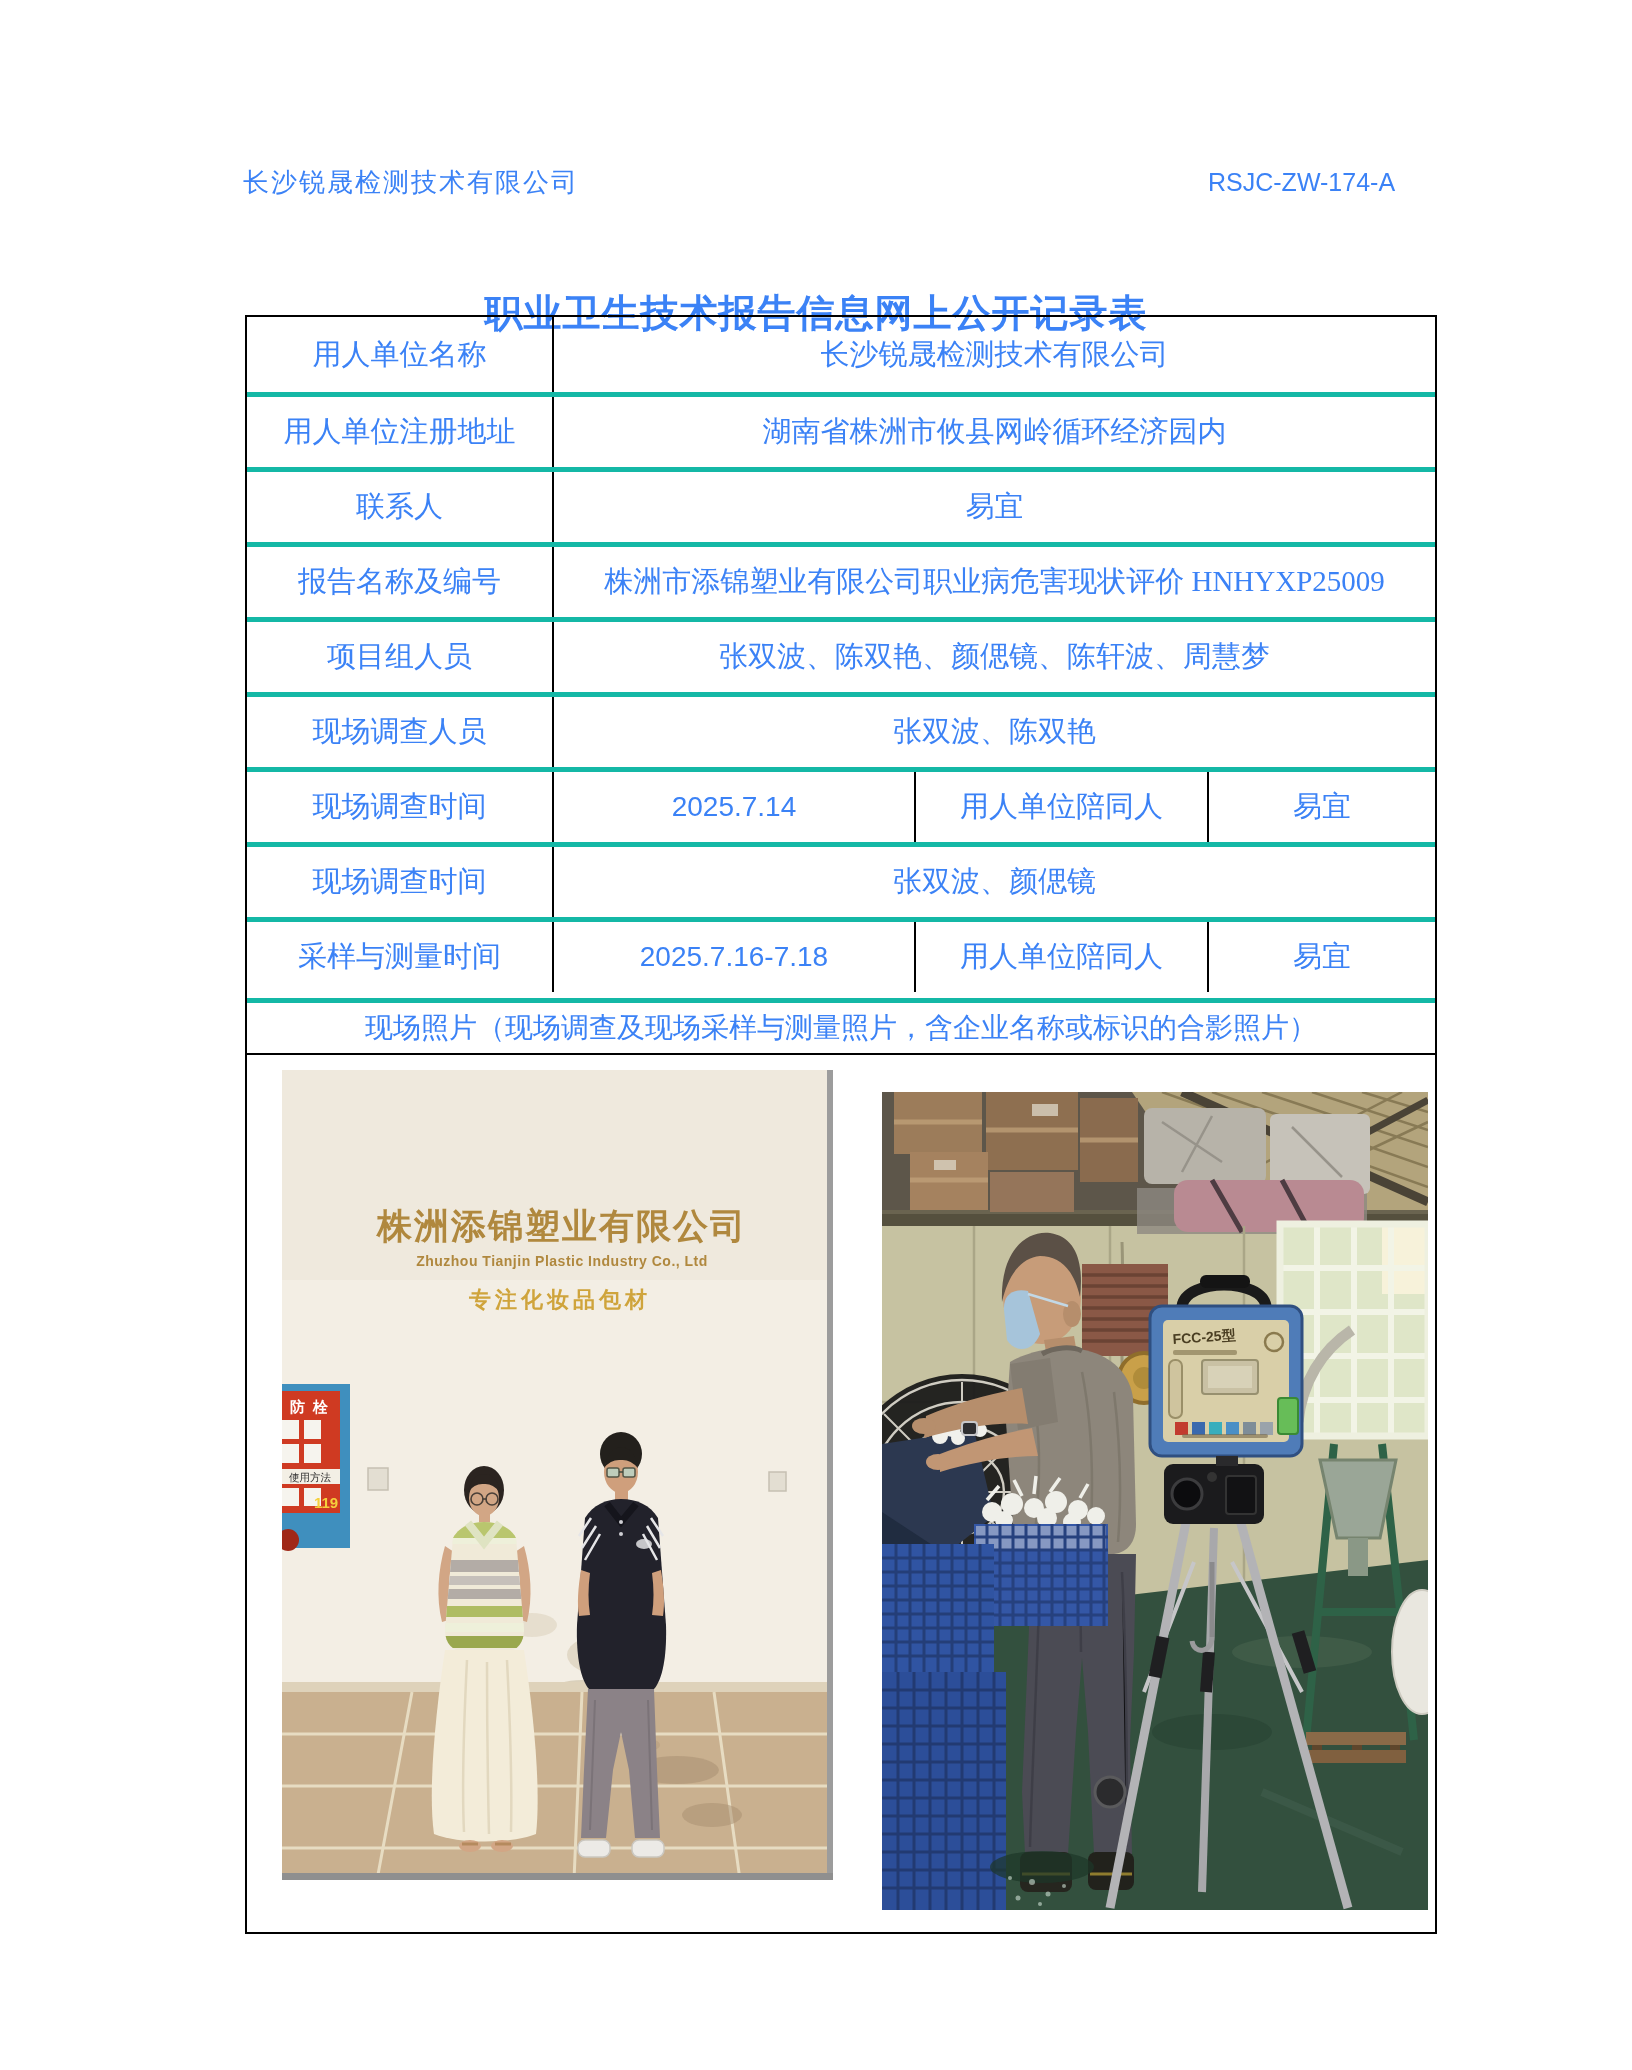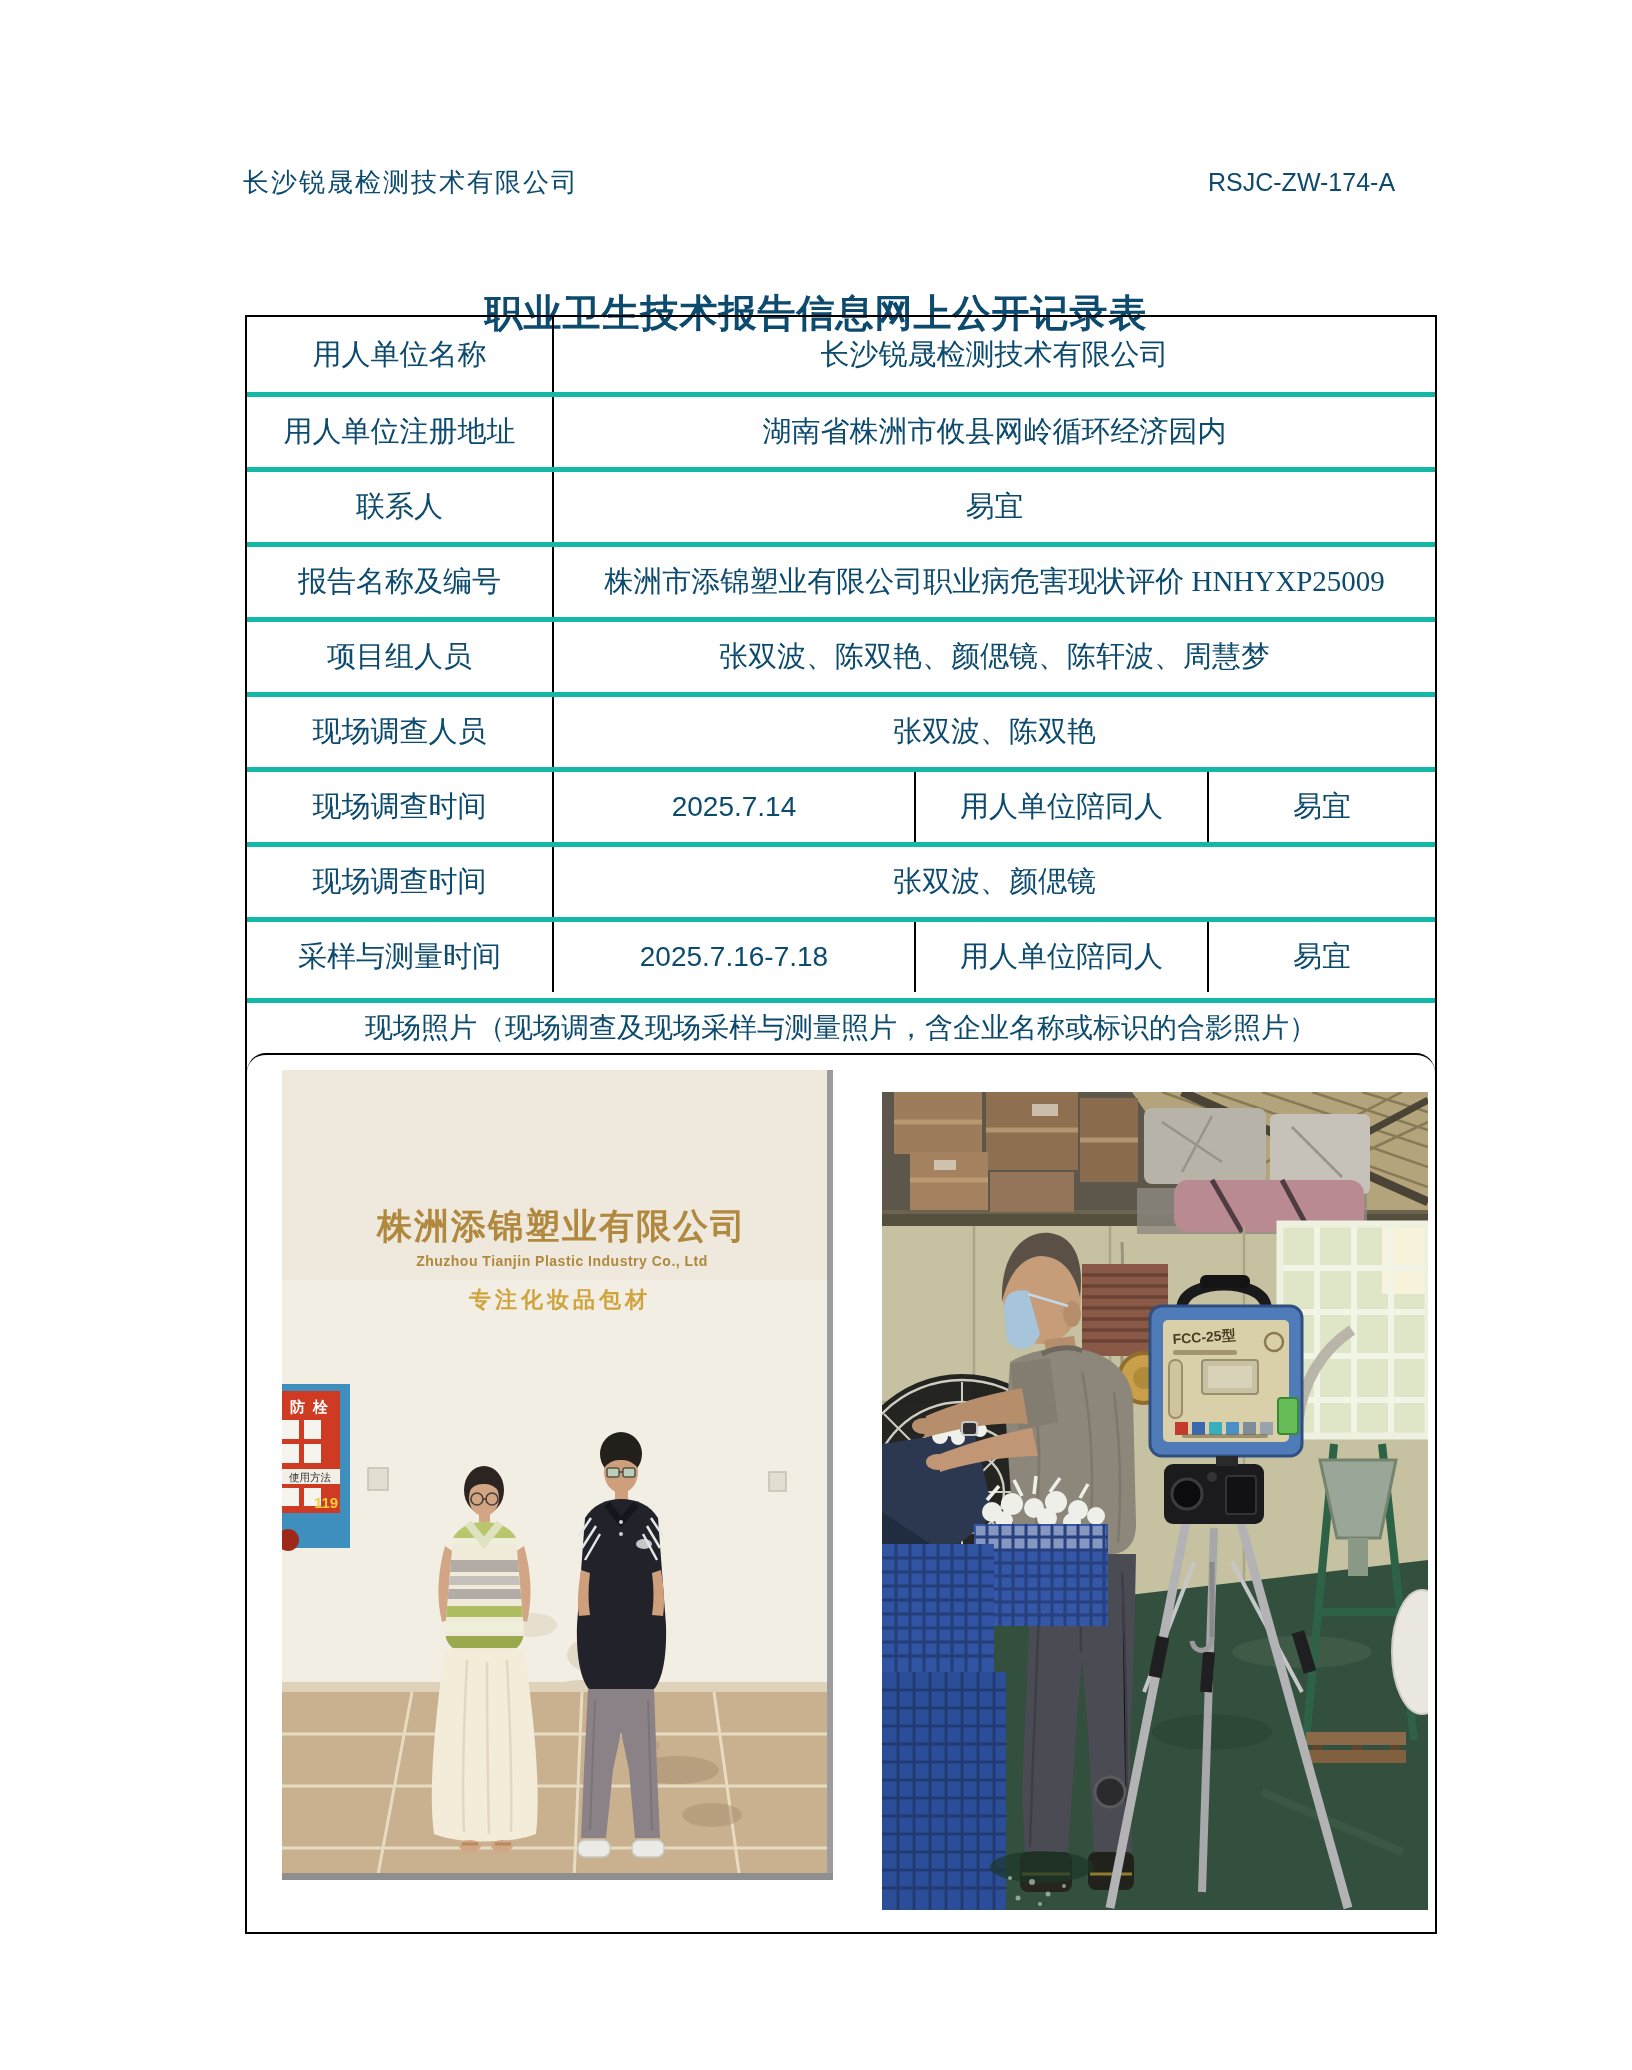--- a/index.html
+++ b/index.html
@@ -1,38 +1,38 @@
 <!DOCTYPE html>
 <html><head>
 <meta charset="utf-8">
 <style>
   html,body { margin:0; padding:0; background:#ffffff; }
   .page { position:relative; width:1632px; height:2070px; background:#fff; overflow:hidden;
-          font-family:"Liberation Serif","DejaVu Serif",serif; color:#0c4a6e; }
+          font-family:"Liberation Serif","DejaVu Serif",serif; color:#3b82f6; }
   .hdr-l { position:absolute; left:243px; top:165px; font-family:"Liberation Sans","DejaVu Sans",sans-serif;
            font-size:26px; letter-spacing:2px; }
   .hdr-r { position:absolute; left:1208px; top:168px; font-family:"Liberation Sans","DejaVu Sans",sans-serif;
            font-size:25px; }
   .title { position:absolute; left:0; top:256px; width:1632px; text-align:center;
            font-family:"Liberation Sans","DejaVu Sans",sans-serif; font-weight:bold;
            font-size:38px; letter-spacing:1px;margin-top:32px; }
   .tbl { position:absolute; left:245px; top:315px; width:1192px; border:2px solid #000;
          box-sizing:border-box; font-size:29px; }
   .row { display:flex; border-top:5px solid #14b8a6; box-sizing:border-box; height:75px; }
   .row:first-child { border-top:none; }
   .cell { display:flex; align-items:center; justify-content:center; text-align:center;
           border-left:2px solid #000; box-sizing:border-box; padding:0 8px; overflow:hidden; }
   .cell:first-child { border-left:none;font-family:Liberation Serif, serif; }
   .lab  { width:305px; flex:none; }
   .val  { flex:1; }
   .mid  { width:362px; flex:none; }
   .lab2 { width:293px; flex:none; }
   .date { font-family:"Liberation Sans","DejaVu Sans",sans-serif; font-size:28px; }
   .cap-row { height:55px; font-size:28px;margin-top:6px; }
-  .photo-row { position:relative; height:877px; border-top:2px solid #000;border-radius:19px; }
+  .photo-row { position:relative; height:877px; border-top:2px solid #000; }
   .photo { position:absolute; display:block; }
   .photo-left  { left:35px; top:15px; width:551px; height:810px; }
   .photo-right { left:635px; top:37px; width:546px; height:818px; }
   svg text { font-family:"Liberation Sans","DejaVu Sans",sans-serif; }
 </style>
 </head>
 <body>
 
 <div class="page">
 

